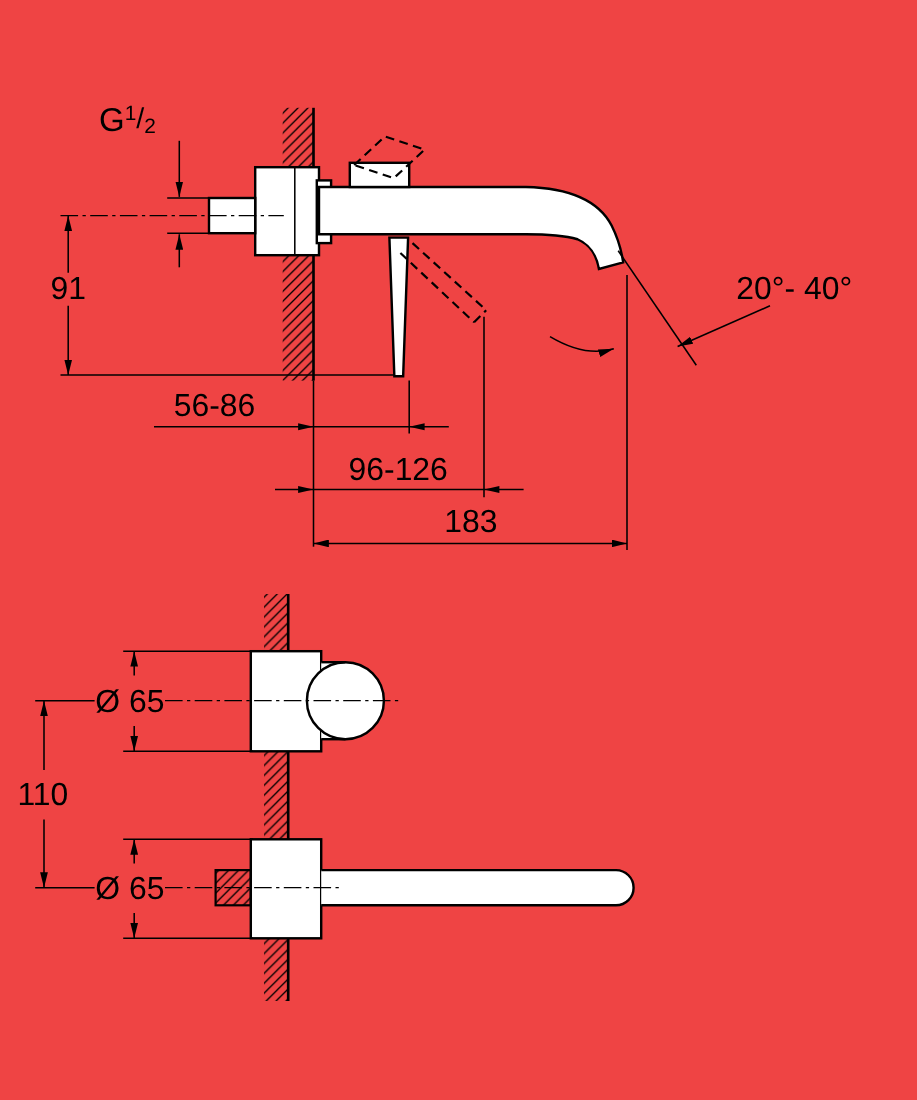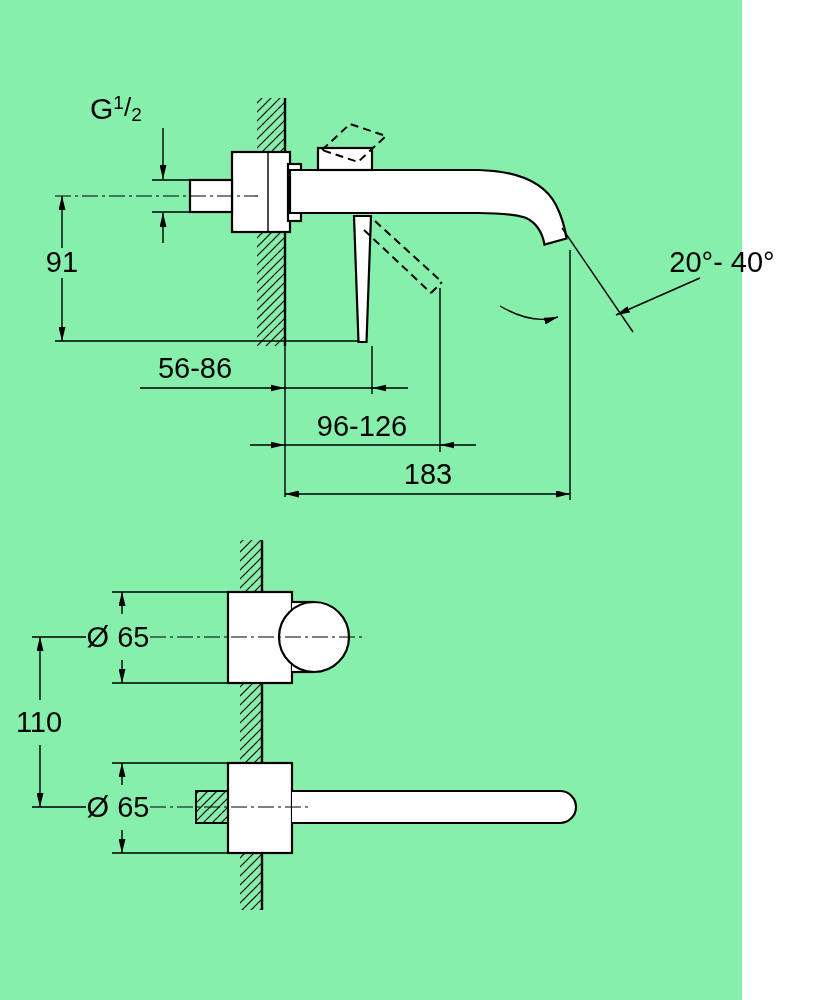--- a/index.html
+++ b/index.html
@@ -1,16 +1,16 @@
 <!DOCTYPE html>
 <html><head>
 <meta charset="utf-8">
 <style>
   html,body{margin:0;padding:0;background:#ffffff;}
-  #canvas{width:742px;height:1000px;background:#86efac;position:relative;}
+  #canvas{width:834px;height:1000px;background:#ef4444;position:relative;}
   svg{display:block;}
   .outline{fill:#ffffff;stroke:#000000;stroke-width:2.2;}
   .outline-open{fill:#ffffff;stroke:#000000;stroke-width:2.2;}
   .thick{stroke:#000000;stroke-width:2.4;fill:none;}
   .thin{stroke:#000000;stroke-width:1.4;fill:none;}
   .cl{stroke:#000000;stroke-width:1.2;stroke-dasharray:16 4 3 4;fill:none;}
   .dashed{stroke:#000000;stroke-width:2;stroke-dasharray:8 5;fill:none;}
   .arrow-poly{fill:#000000;stroke:none;}
   text{font-family:"Liberation Sans","DejaVu Sans",sans-serif;font-size:29px;fill:#000000;}
   .mid{text-anchor:middle;}

